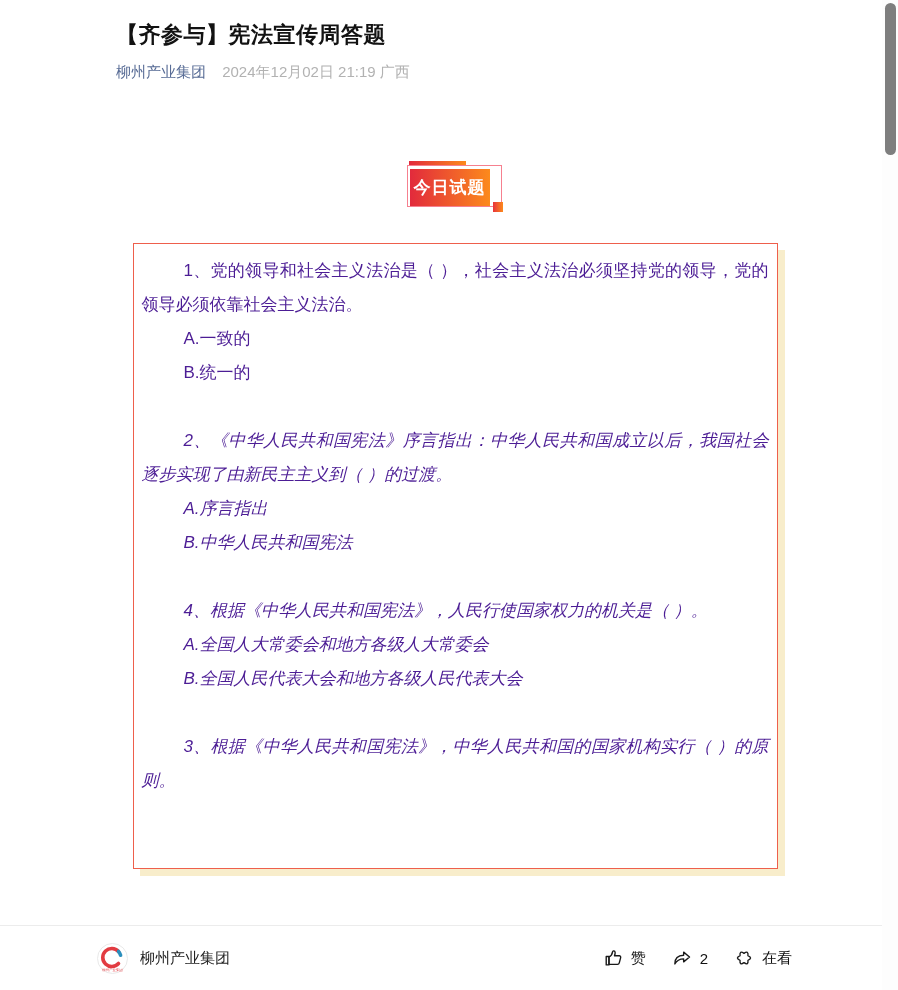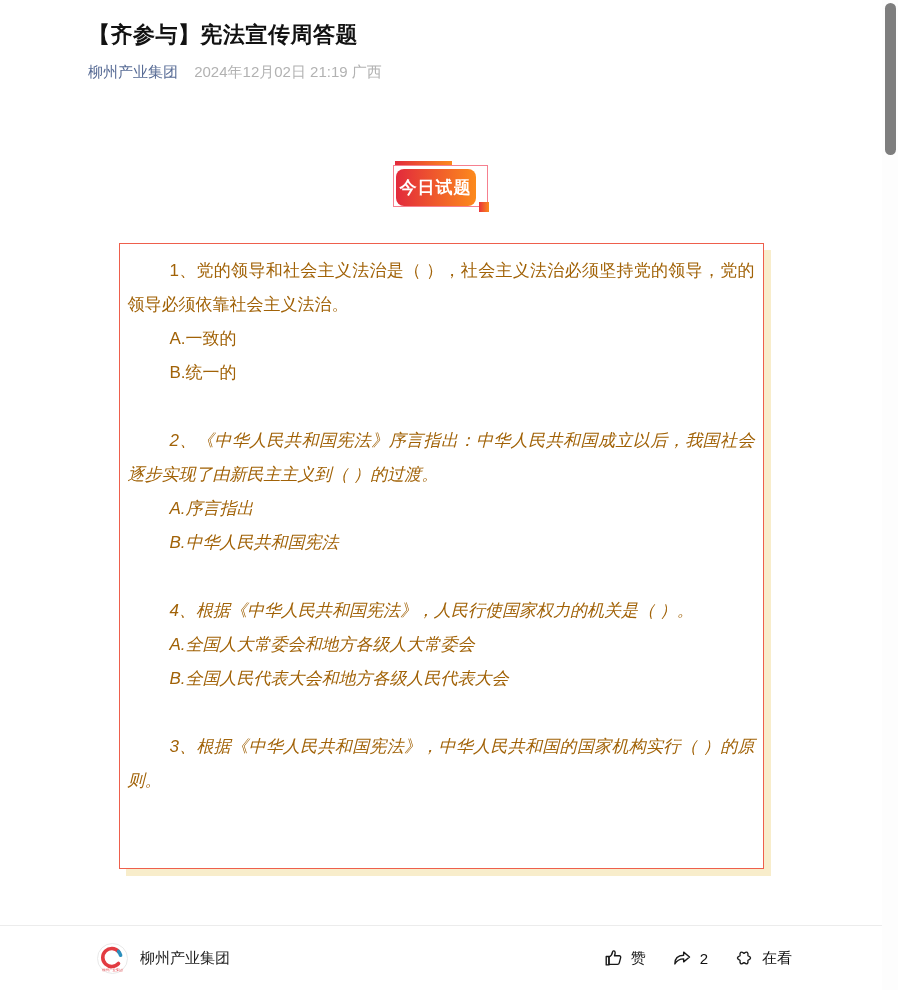--- a/index.html
+++ b/index.html
@@ -4,21 +4,21 @@
 <style>
   * { box-sizing: border-box; }
   html,body { margin:0; padding:0; }
   body {
     width:898px; height:990px; background:#ffffff; overflow:hidden;
     font-family:"Liberation Sans", sans-serif;
   }
   .page { position:relative; width:898px; height:990px; background:#fff; overflow:hidden; }
 
   
-  .article { position:absolute; top:0; left:0; width:882px; height:925px; overflow:hidden; background:#fff; }
+  .article { position:absolute; top:0; left:0; width:882px; height:925px; overflow:hidden; background:#fff;padding-left:28px; }
   .title {
     margin:20px 88px 0 88px; font-size:22px; line-height:30px; font-weight:bold;
     color:#121212; letter-spacing:0.5px;
   }
   .byline { margin:13px 88px 0 88px; font-size:15px; line-height:18px; color:#b2b2b2; }
   .byline .account { color:#576b95; text-decoration:none; margin-right:12px; cursor:pointer; }
   .byline .date { }
 
   
   .badge-wrap { position:relative; width:97px; height:51px; margin:80px auto 0 auto; }
@@ -27,37 +27,37 @@
     background:linear-gradient(90deg, var(--red), var(--orange));
   }
   .badge-outline {
     position:absolute; left:0; top:4px; width:95px; height:42px;
     background:#fff; border:1px solid #f6808f;
   }
   .badge-fill {
     position:absolute; left:3px; top:8px; width:80px; height:37px;
     background:linear-gradient(90deg, var(--red), var(--orange));
     color:#ffffff; font-size:17px; font-weight:bold; letter-spacing:1px;
-    display:flex; align-items:center; justify-content:center;border-radius:8px;
+    display:flex; align-items:center; justify-content:center;
   }
   .badge-corner {
     position:absolute; left:86px; top:41px; width:10px; height:10px;
     background:linear-gradient(90deg, #e8333b, var(--orange));
   }
 
   
   .quiz-box {
     width:645px; margin:31px auto 0 auto;
     border:1px solid #ee5f4c;
     box-shadow:7px 7px 0 0 #f8edcb;
     background:#fff;
     padding:10px 8px 70px 8px;
   }
   .question p {
-    margin:0; font-size:17px; line-height:34px; color:#a16207;
+    margin:0; font-size:17px; line-height:34px; color:#4c1d95;
     text-align:justify; text-indent:42px;
   }
   .question + .question { margin-top:34px;font-style:italic; }
 
   
   .footer {
     position:absolute; left:0; bottom:0; width:898px; height:65px;
     background:#fff; border-top:1px solid #ececec;
     display:flex; align-items:center; justify-content:space-between;
     padding:0 106px 0 97px;

